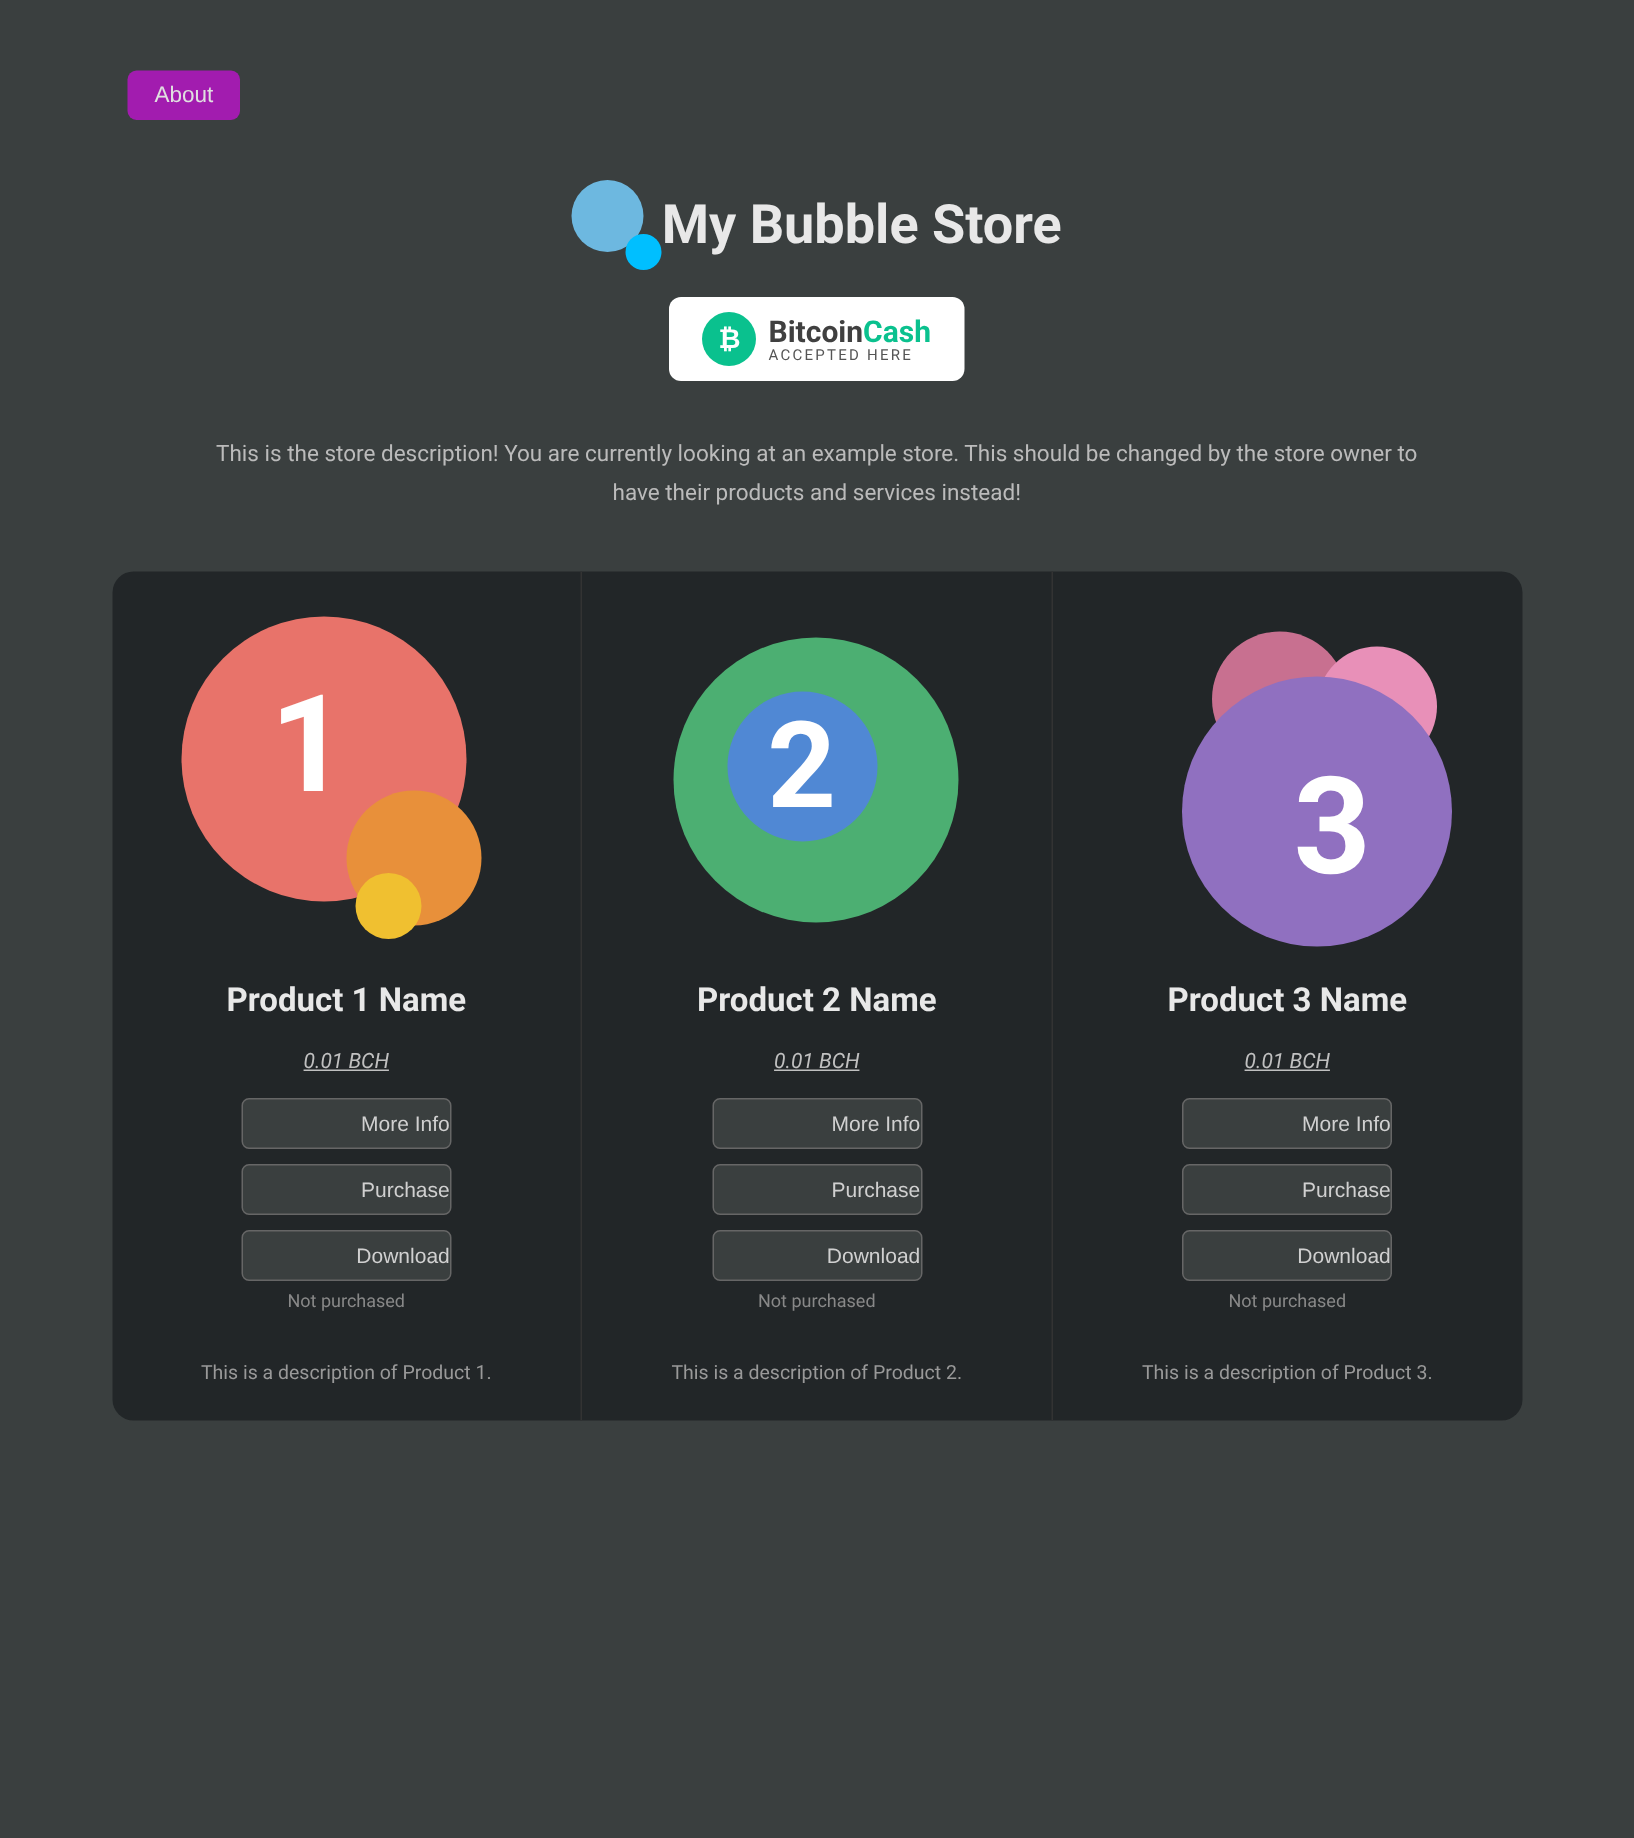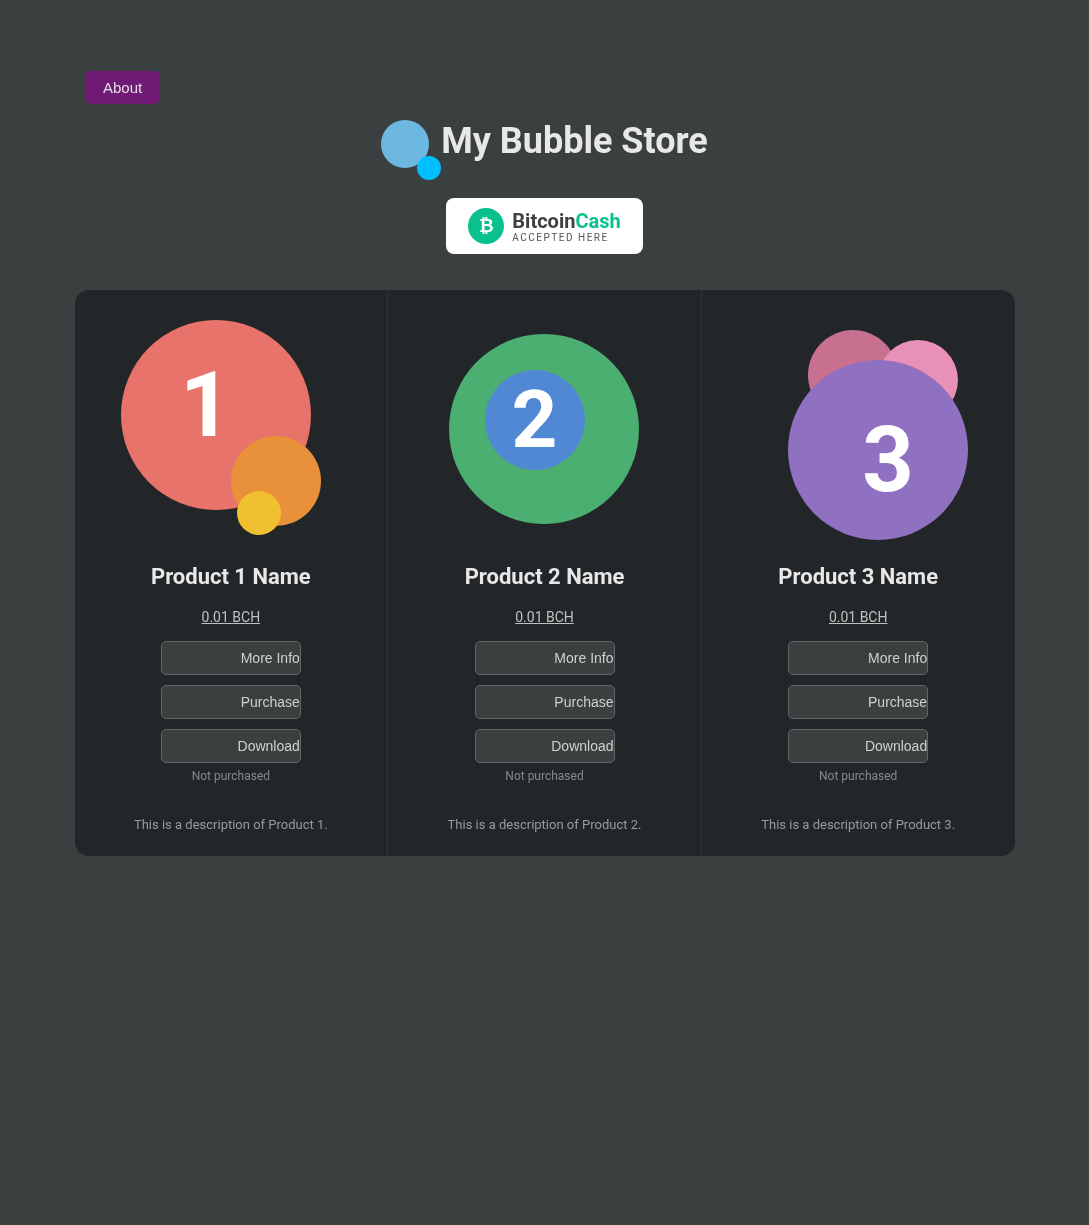--- a/index.html
+++ b/index.html
@@ -8,40 +8,39 @@
       background: #3a3f3f;
       font-family: -apple-system, BlinkMacSystemFont, 'Segoe UI', Roboto, sans-serif;
       color: #d0d0d0;
       min-height: 1225px;
     }
 
     .about-btn {
       position: absolute;
       top: 47px;
       left: 85px;
-      background: #701a75;
+      background: #a21caf;
       color: #e0e0e0;
       border: none;
       border-radius: 6px;
       padding: 8px 18px;
       font-size: 15px;
       cursor: pointer;
-      margin-top: 24px;
     }
 
     .header {
       display: flex;
       flex-direction: column;
       align-items: center;
       padding-top: 120px;
     }
 
     .logo-title {
       display: flex;
-      align-items: flex-start;
+      align-items: center;
       margin-bottom: 18px;
     }
 
     .logo-bubbles {
       position: relative;
       width: 60px;
       height: 60px;
     }
 
     .logo-bubbles .bubble-main {
@@ -291,20 +290,21 @@
       color: #e8e8e8;
       text-align: center;
       margin-bottom: 20px;
     }
 
     .product-price {
       font-size: 14px;
       color: #c0c0c0;
       text-decoration: underline;
       margin-bottom: 16px;
+      font-style: italic;
     }
 
     .product-btn {
       width: 140px;
       padding: 8px 0;
       border: 1px solid #666;
       border-radius: 5px;
       background: #3a3f3f;
       color: #d0d0d0;
       font-size: 14px;
@@ -345,20 +345,21 @@
   <div class="bch-badge">
     <div class="bch-icon">₿</div>
     <div class="bch-text">
       <div class="bch-name">
         <span>Bitcoin</span><span style="color:#0ac18e">Cash</span>
       </div>
       <div class="bch-sub">ACCEPTED HERE</div>
     </div>
   </div>
 
+  <p class="store-desc">This is the store description! You are currently looking at an example store. This should be changed by the store owner to have their products and services instead!</p>
 </div>
 
 <div class="products-wrapper">
   <div class="products-grid">
 
     <div class="product-card">
       <div class="product-image">
         <div class="p1-main">
           <span class="p1-num">1</span>
         </div>

